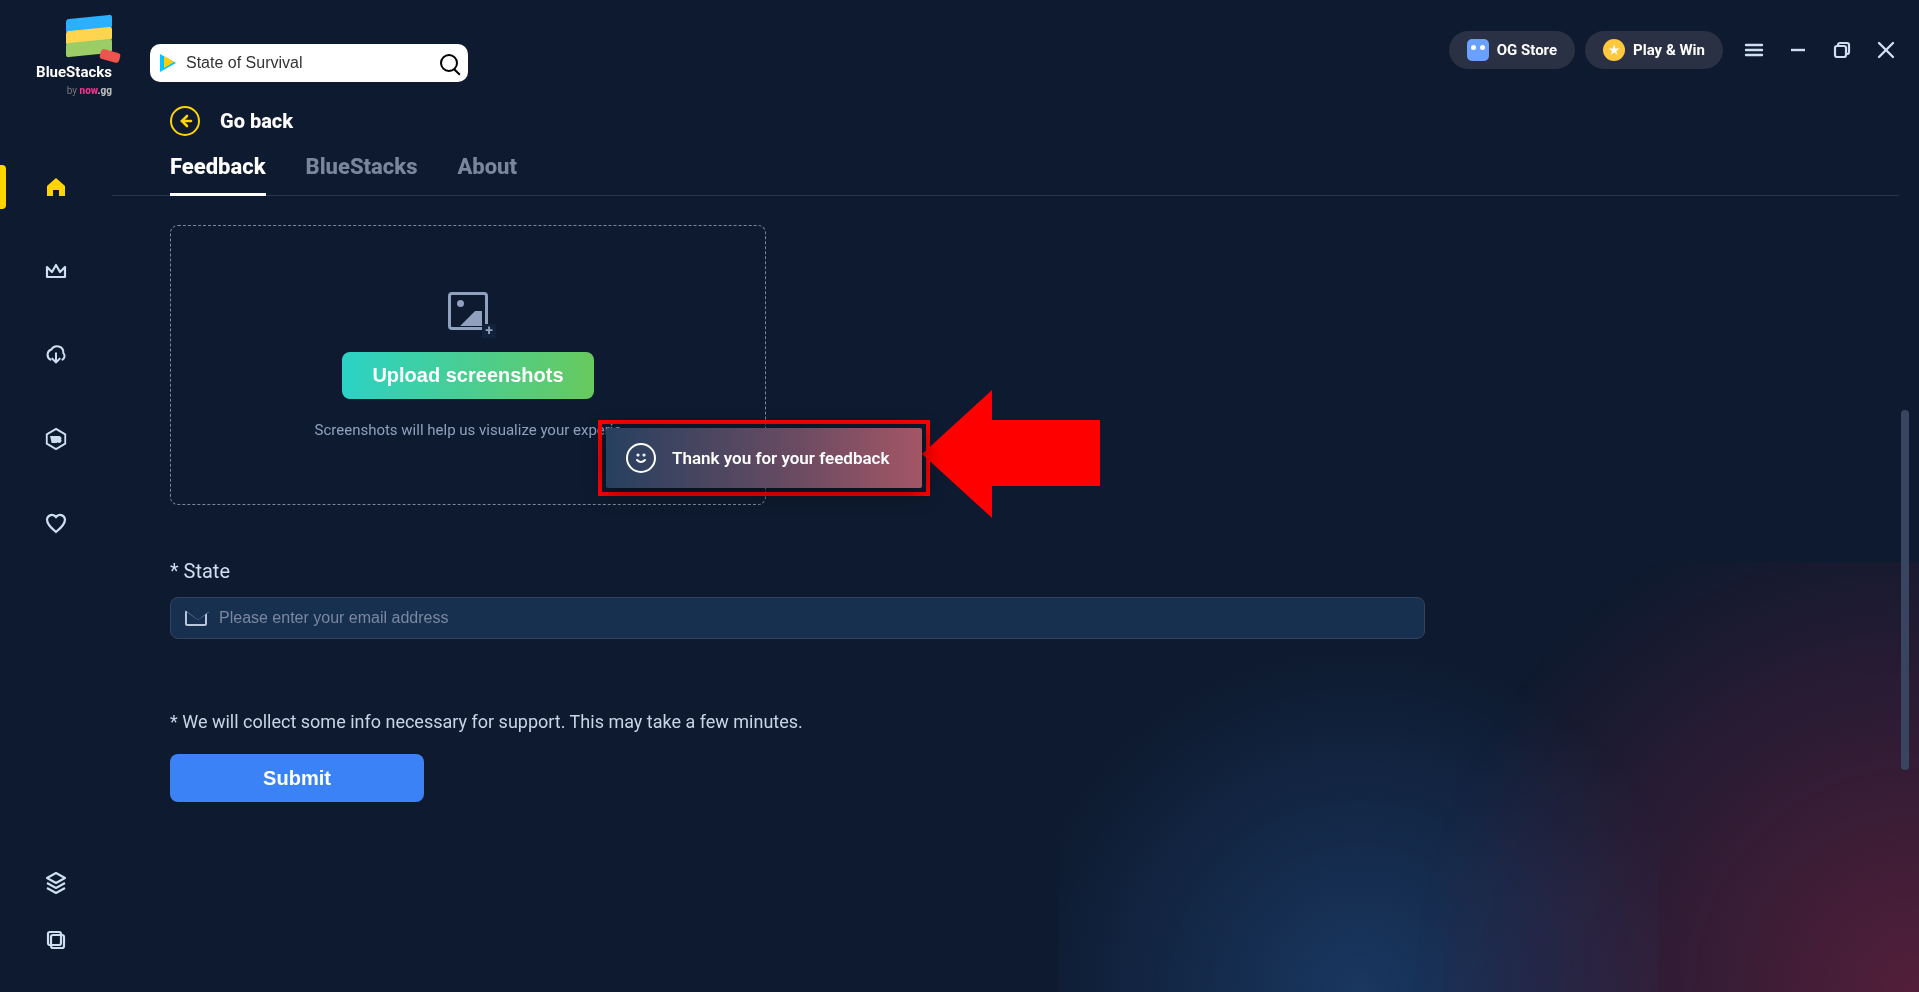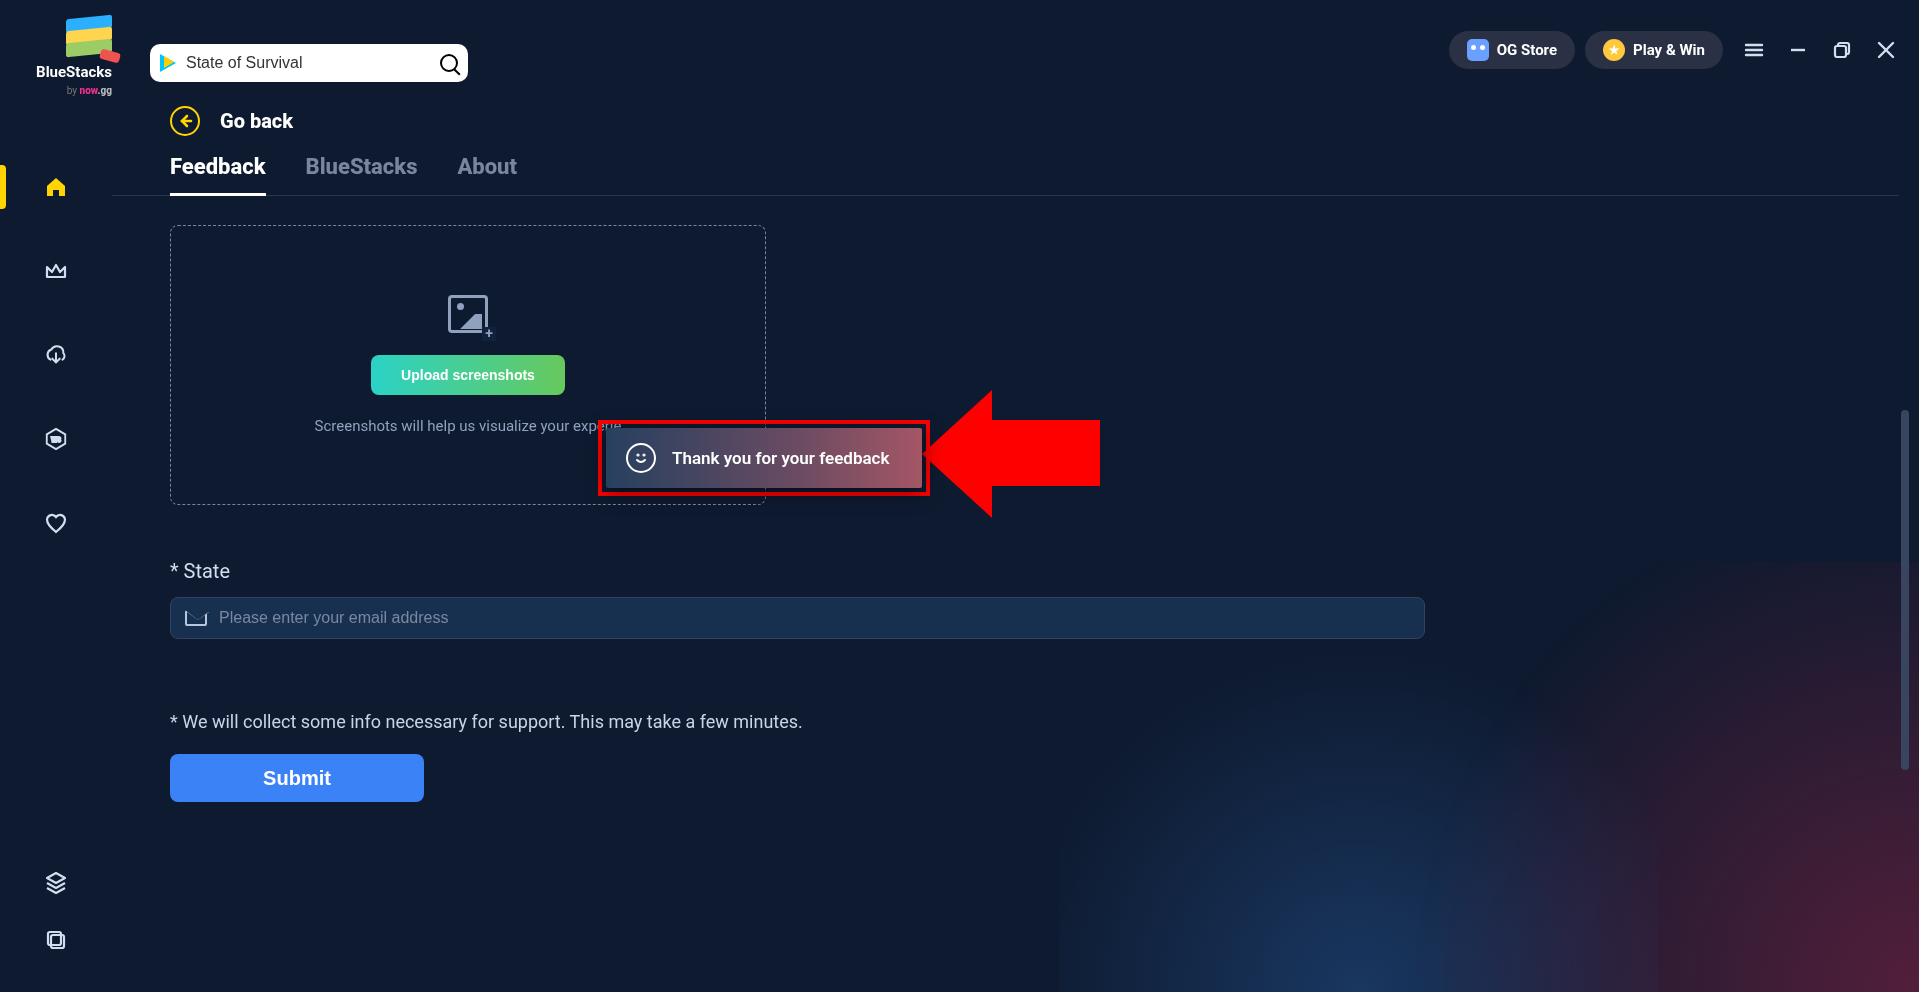--- a/index.html
+++ b/index.html
@@ -79,21 +79,21 @@
   display:flex; flex-direction:column; align-items:center; justify-content:center;
   gap:22px; margin-top:25px;
 }
 .img-ico { width:40px; height:38px; border:3px solid #8fa1bd; border-radius:4px; position:relative; background:transparent;}
 .img-ico::before{content:"";position:absolute;top:5px;left:6px;width:7px;height:7px;background:#8fa1bd;border-radius:50%;}
 .img-ico::after{content:"";position:absolute;bottom:1px;left:3px;right:3px;height:15px;background:linear-gradient(135deg,transparent 48%,#8fa1bd 50%);}
 .img-plus{position:absolute;right:-8px;bottom:-8px;width:14px;height:14px;background:#12223d;color:#8fa1bd;font-size:14px;line-height:12px;text-align:center;font-weight:700;}
 .upload-btn {
   padding:12px 30px; border:none; border-radius:8px;
   background:linear-gradient(90deg,#2bd2c6,#67c95d);
-  color:#fff; font-size:14px; font-weight:700; cursor:pointer;
+  color:#fff; font-size:20px; font-weight:700; cursor:pointer;
 }
 .helper { color:#8fa1bd; font-size:15px;}
 .field-label { margin-top:54px; font-size:20px; color:#d0def2;}
 .email-wrap {
   margin-top:14px; width:1255px; height:42px;
   border:1.5px solid #33425e; border-radius:8px;
   background:#183050; display:flex; align-items:center; gap:12px; padding:0 14px;
 }
 .email-wrap input { flex:1; background:transparent; border:none; outline:none; color:#fff; font-size:16px;}
 .email-wrap input::placeholder{color:#7a889f;}

